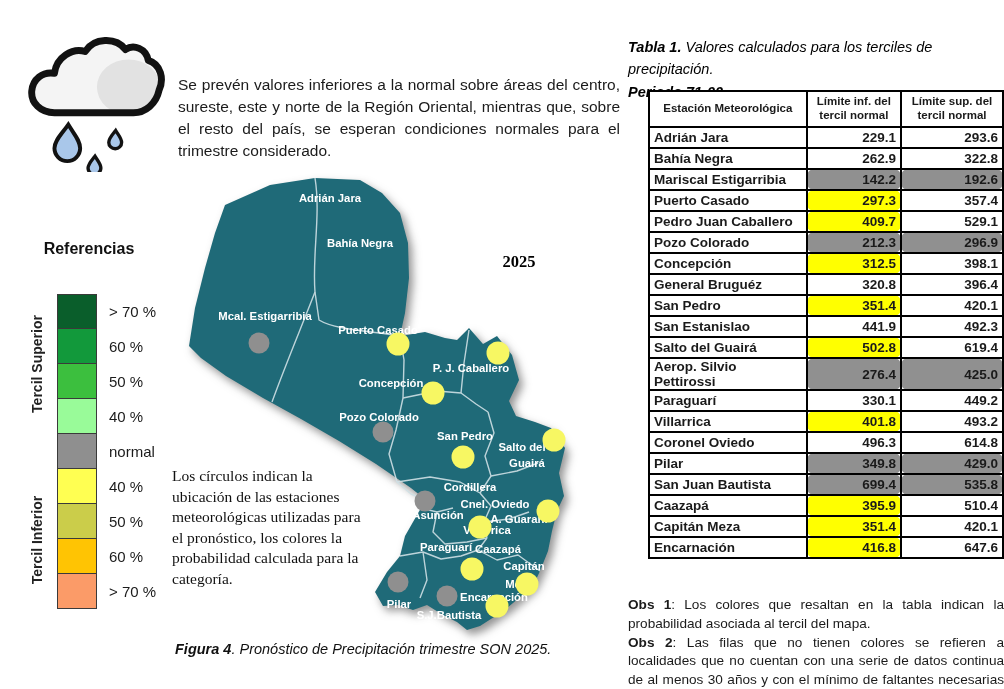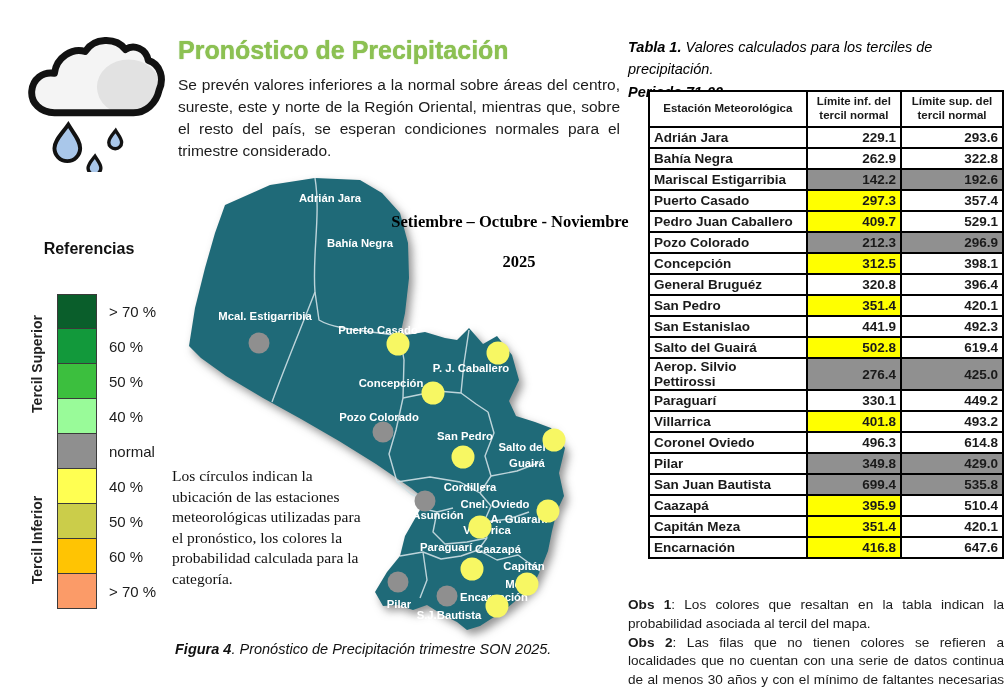--- a/index.html
+++ b/index.html
@@ -53,21 +53,21 @@
                     table-layout:fixed; }
   .terciles-table th, .terciles-table td { border:2px solid #000; }
   .terciles-table th { height:36px; font-size:11.5px; font-weight:bold; text-align:center;
                        line-height:1.2; padding:1px 2px; vertical-align:middle; background:#fff; }
   .terciles-table td { height:21px; font-size:13.5px; font-weight:bold; padding:0 4px;
                        vertical-align:middle; background:#fff; }
   .col-name { width:160px; }
   .col-inf  { width:96px; }
   .col-sup  { width:104px; }
   td.st-name { text-align:left; }
-  td.num { text-align:right; }
+  td.num { text-align:right;border-radius:7px; }
   td.cell-yellow { background:#ffff00; }
   td.cell-gray   { background:#909090; }
 
   .obs-block { position:absolute; left:628px; top:596px; width:376px;
                font-size:13.6px; line-height:1.38; text-align:justify; color:#1b1b1b; }
   .obs-block p { margin:0; }
   .obs-block b { font-weight:bold; }
 </style>
 </head>
 <body>
@@ -83,21 +83,20 @@
     <path d="M38,100 C24,100 14,90 15,78 C16,66 26,58 38,60 C40,44 56,34 69,38 C78,24 100,23 110,36 C118,30 131,35 133,47 C146,51 149,66 144,77 C141,91 130,100 118,100 Z" fill="#f4f4f4"></path>
     <ellipse cx="113" cy="74" rx="32" ry="28" fill="#e2e2e2" clip-path="url(#cloudClip)"></ellipse>
     <path d="M38,100 C24,100 14,90 15,78 C16,66 26,58 38,60 C40,44 56,34 69,38 C78,24 100,23 110,36 C118,30 131,35 133,47 C146,51 149,66 144,77 C141,91 130,100 118,100 Z" fill="none" stroke="#121212" stroke-width="7" stroke-linejoin="round"></path>
     <g>
       <path d="M52,112 C58,122 64,128 64,136 A13,13 0 1,1 38,136 C38,128 45,122 52,112 Z" fill="#a9c7ea" stroke="#121212" stroke-width="4"></path>
       <path d="M100,118 C103,123 106,126 106,130 A6.5,6.5 0 1,1 93,130 C93,126 96,123 100,118 Z" fill="#a9c7ea" stroke="#121212" stroke-width="3.4"></path>
       <path d="M79,144 C82,149 85,152 85,156 A6.5,6.5 0 1,1 72,156 C72,152 75,149 79,144 Z" fill="#a9c7ea" stroke="#121212" stroke-width="3.4"></path>
     </g>
   </svg>
 
-  <h1 class="doc-title">Pronóstico de Precipitación</h1>
   <div class="intro">Se prevén valores inferiores a la normal sobre áreas del centro, sureste, este y norte de la Región Oriental, mientras que, sobre el resto del país, se esperan condiciones normales para el trimestre considerado.</div>
 
   <div class="legend">
     <div class="legend-title">Referencias</div>
     <div class="tercil-label tercil-superior">Tercil Superior</div>
     <div class="tercil-label tercil-inferior">Tercil Inferior</div>
     <div class="legend-rows">
         <div class="legend-row">
           <div class="legend-swatch" style="background: rgb(10, 94, 43);"></div>
           <div class="legend-label">&gt; 70 %</div>
@@ -204,21 +203,20 @@
           <circle cx="250" cy="341" r="10.5" fill="#8f8f8f"></circle>
           <circle cx="373" cy="351" r="11.5" fill="#f7f763"></circle>
           <circle cx="305" cy="367" r="11.5" fill="#f7f763"></circle>
           <circle cx="297" cy="409" r="11.5" fill="#f7f763"></circle>
           <circle cx="352" cy="424" r="11.5" fill="#f7f763"></circle>
           <circle cx="322" cy="446" r="11.5" fill="#f7f763"></circle>
           <circle cx="223" cy="422" r="10.5" fill="#8f8f8f"></circle>
           <circle cx="272" cy="436" r="10.5" fill="#8f8f8f"></circle>
         </g>
     </svg>
-    <div class="season-title">Setiembre – Octubre -  Noviembre</div>
     <div class="season-year">2025</div>
   </div>
 
   <div class="map-note">Los círculos indican la ubicación de las estaciones meteorológicas utilizadas para el pronóstico, los colores la probabilidad calculada para la categoría.</div>
 
   <div class="fig-caption">
     <span class="bi">Figura 4</span><span class="i">. Pronóstico de Precipitación trimestre SON 2025.</span>
   </div>
 
   <div class="tbl-heading">

